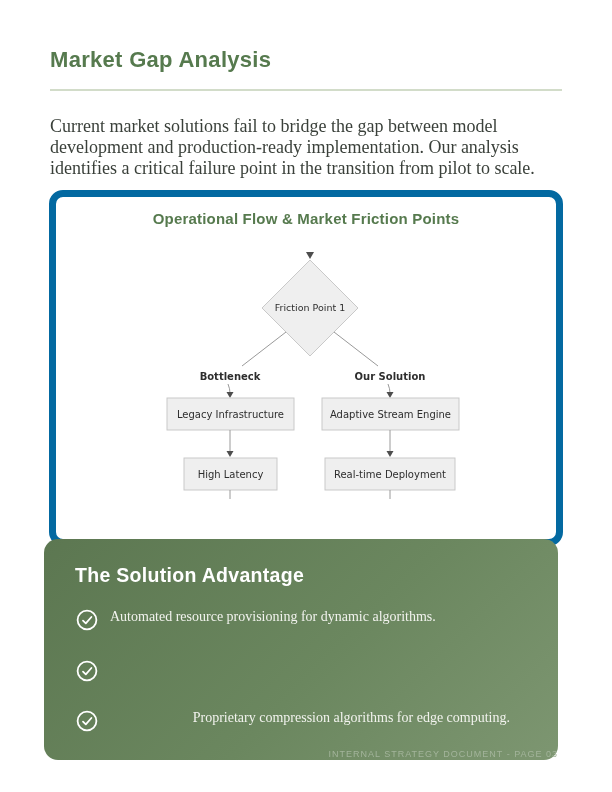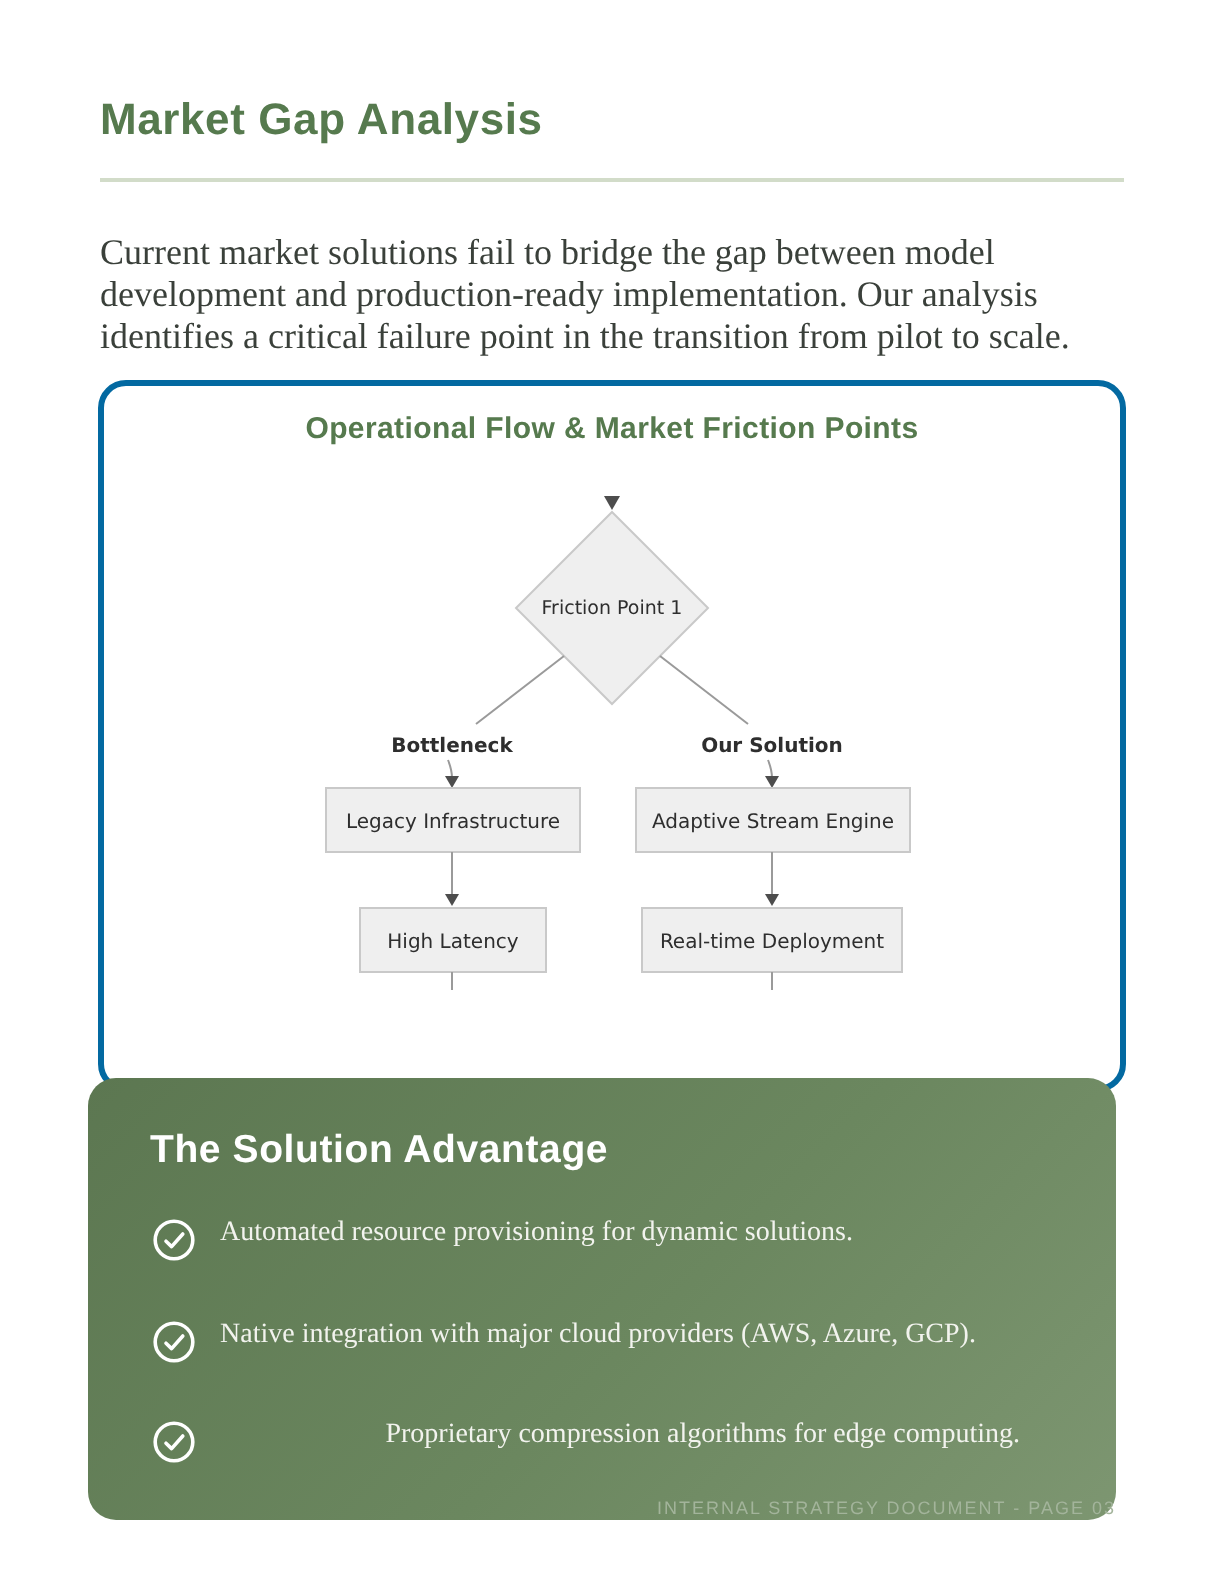--- a/index.html
+++ b/index.html
@@ -18,21 +18,21 @@
     background:#d2dcc9;
   }
   .intro{
     position:absolute; left:50px; top:116px; width:510px; margin:0;
     font-family:"Liberation Serif", serif; font-size:18px; line-height:21px;
     color:#3a403a;
   }
   
   .card{
     position:absolute; left:49px; top:190px; width:514px; height:356px;
-    background:#ffffff; border:3px solid #0369a1; border-radius:14px;
+    background:#ffffff; border:7px solid #0369a1; border-radius:14px;
     box-sizing:border-box;
   }
   .card-title{
     position:absolute; left:0; right:0; top:13px; margin:0; text-align:center;
     font-size:15px; font-weight:bold; letter-spacing:.2px; color:#567a4e;
   }
   .flow{ position:absolute; left:0; top:0; }
   .flow .node{ fill:#efefef; stroke:#c9c9c9; stroke-width:1; }
   .flow .edge{ stroke:#9a9a9a; stroke-width:1; fill:none; }
   .flow .head{ fill:#4d4d4d; }
@@ -123,29 +123,28 @@
   </section>
 
   <section class="panel">
     <h2 class="panel-title">The Solution Advantage</h2>
 
     <div class="bullet b1">
       <svg class="check" viewBox="0 0 22 22">
         <circle cx="11" cy="11" r="9.4" fill="none" stroke="#ffffff" stroke-width="1.8"></circle>
         <path d="M7 11.6 L9.8 14.3 L15.4 8" fill="none" stroke="#ffffff" stroke-width="1.8" stroke-linecap="round" stroke-linejoin="round"></path>
       </svg>
-      <p>Automated resource provisioning for dynamic solutions.</p>
+      <p>Automated resource provisioning for dynamic algorithms.</p>
     </div>
 
     <div class="bullet b2">
       <svg class="check" viewBox="0 0 22 22">
         <circle cx="11" cy="11" r="9.4" fill="none" stroke="#ffffff" stroke-width="1.8"></circle>
         <path d="M7 11.6 L9.8 14.3 L15.4 8" fill="none" stroke="#ffffff" stroke-width="1.8" stroke-linecap="round" stroke-linejoin="round"></path>
       </svg>
-      <p>Native integration with major cloud providers (AWS, Azure, GCP).</p>
     </div>
 
     <div class="bullet b3">
       <svg class="check" viewBox="0 0 22 22">
         <circle cx="11" cy="11" r="9.4" fill="none" stroke="#ffffff" stroke-width="1.8"></circle>
         <path d="M7 11.6 L9.8 14.3 L15.4 8" fill="none" stroke="#ffffff" stroke-width="1.8" stroke-linecap="round" stroke-linejoin="round"></path>
       </svg>
       <p>Proprietary compression algorithms for edge computing.</p>
     </div>
 

